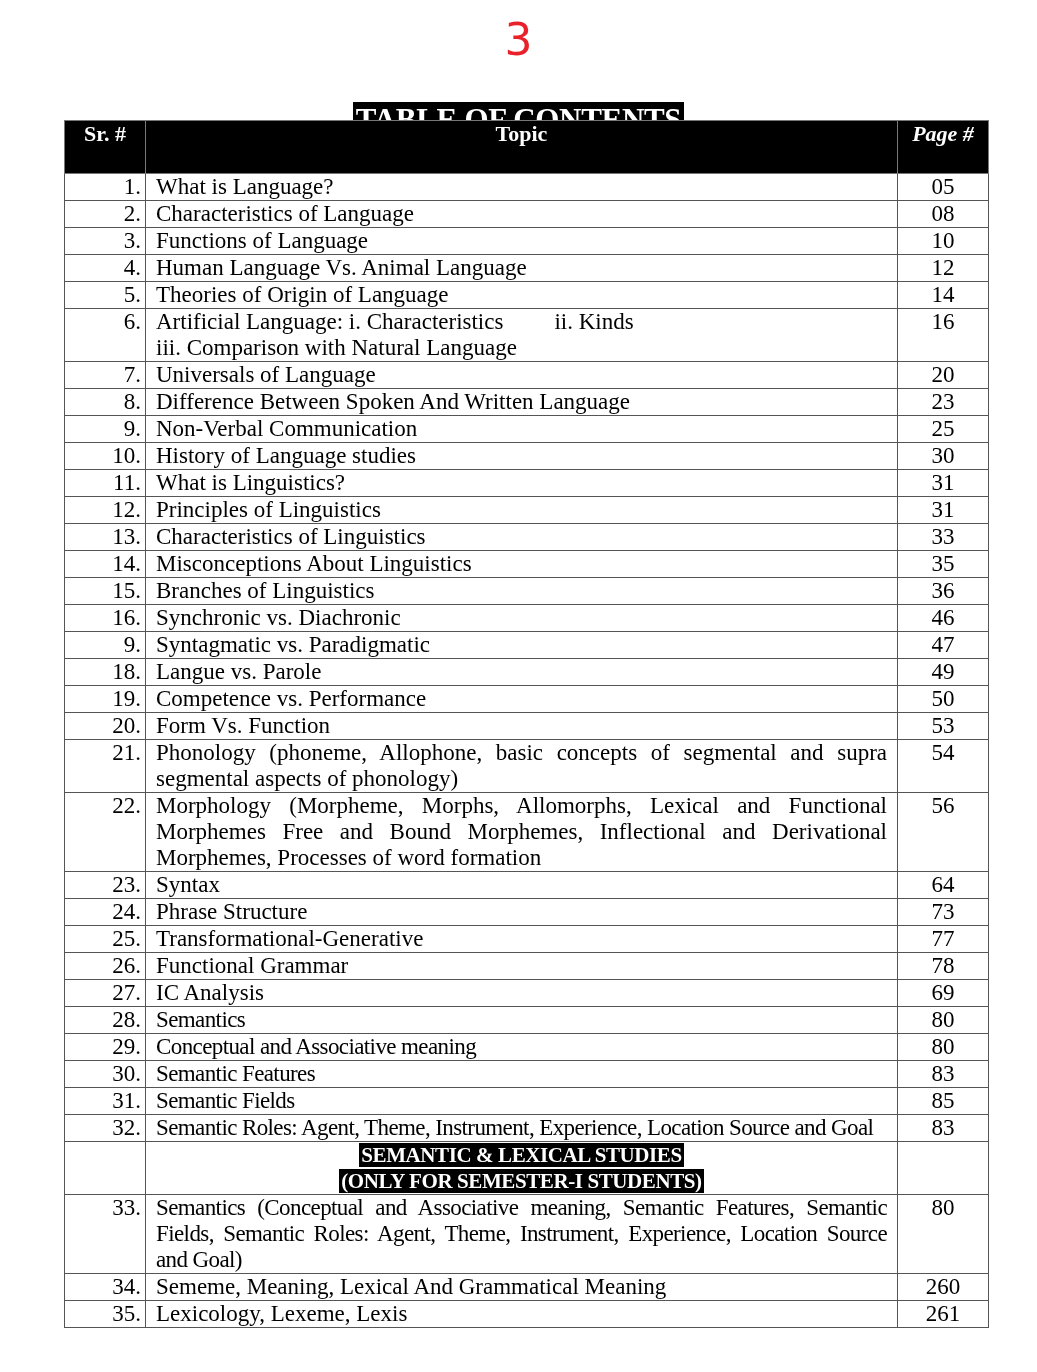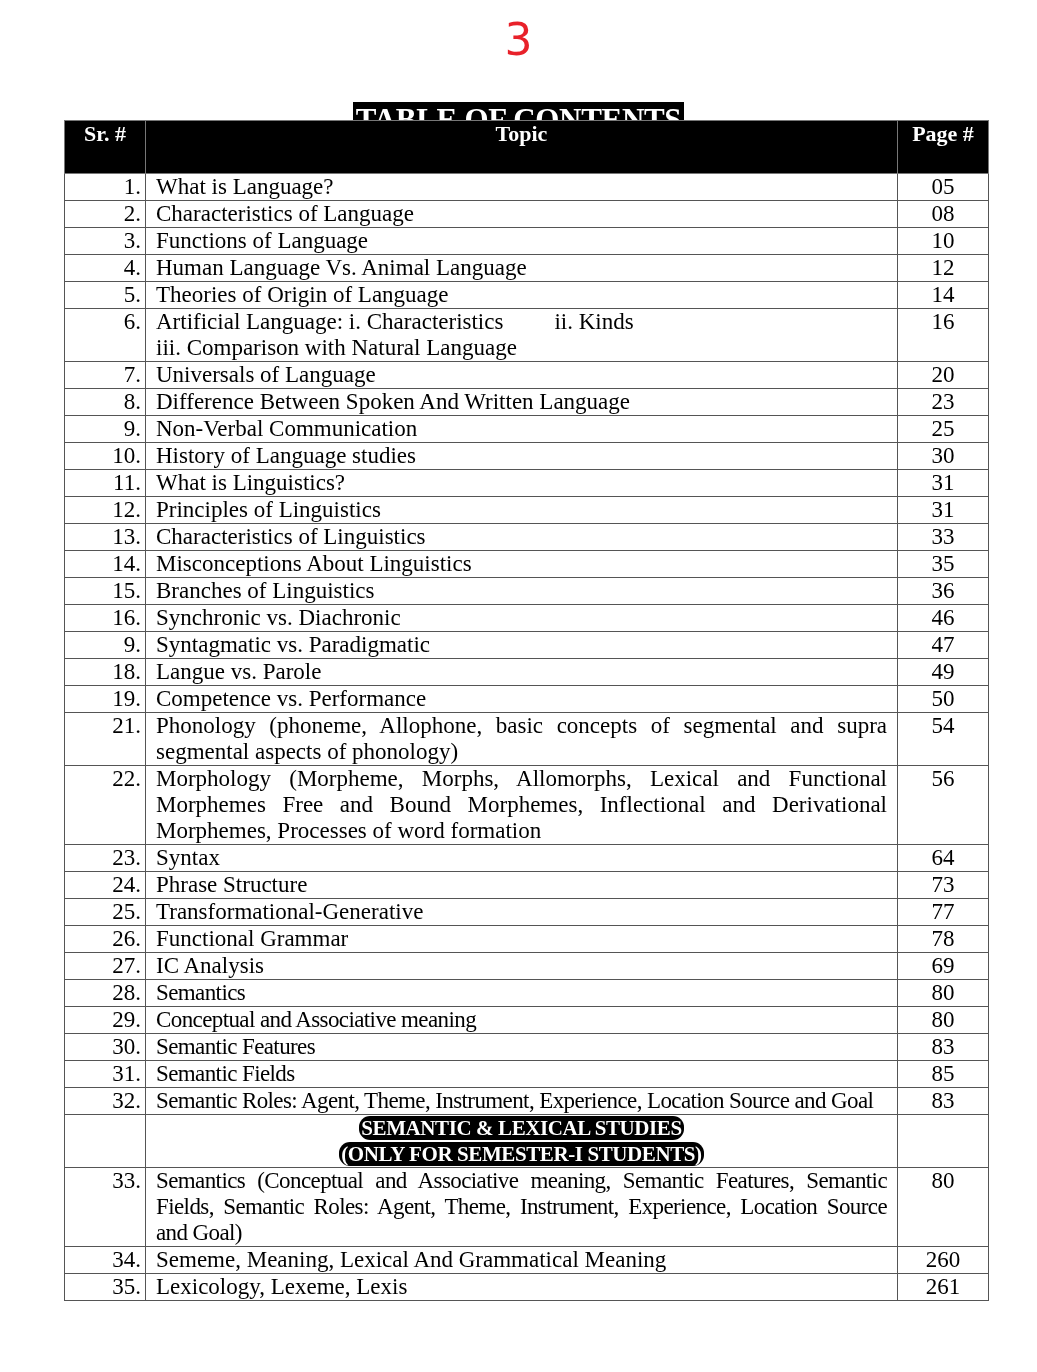--- a/index.html
+++ b/index.html
@@ -10,23 +10,23 @@
     table.toc { position: absolute; top: 120px; left: 64px; width: 924px; border-collapse: collapse; table-layout: fixed; }
     table.toc td, table.toc th { border: 1px solid #555; padding: 0; vertical-align: top; font-size: 23px; line-height: 26px; }
     table.toc th { background: #000; color: #fff; font-weight: bold; font-size: 22px; line-height: 26px; height: 52px; border-color: #777; }
     col.c1 { width: 81px; } col.c2 { width: 752px; } col.c3 { width: 91px; }
     .sr { text-align: right; padding-right: 4px !important; }
     .topic { padding-left: 10px !important; padding-right: 10px !important; text-align: left; }
     .topic.justify { text-align: justify; }
     .pg { text-align: center; }
     th.sr-h { text-align: center; }
     th.topic-h { text-align: center; }
-    th.pg-h { text-align: center; line-height: 24px; }
+    th.pg-h { text-align: center; line-height: 24px; font-style: italic; }
     .section-cell { text-align: center; }
-    .section-label { display: inline-block; background: #000; color: #fff; font-weight: bold; font-size: 21px; line-height: 24px; padding: 0 2px; letter-spacing: -0.4px; border-radius: 11px; }
+    .section-label { display: inline-block; background: #000; color: #fff; font-weight: bold; font-size: 21px; line-height: 24px; padding: 0 2px; letter-spacing: -0.4px; }
     .condensed { letter-spacing: -0.6px; }
   </style>
 </head>
 <body>
 
 <div class="page-number">3</div>
 <div class="title-wrap">
   <span class="title">TABLE OF CONTENTS</span>
 </div>
 
@@ -133,20 +133,25 @@
         <td class="sr">18.</td>
         <td class="topic">Langue vs. Parole</td>
         <td class="pg">49</td>
       </tr>
       <tr>
         <td class="sr">19.</td>
         <td class="topic">Competence vs. Performance</td>
         <td class="pg">50</td>
       </tr>
       <tr>
+        <td class="sr">20.</td>
+        <td class="topic">Form Vs. Function</td>
+        <td class="pg">53</td>
+      </tr>
+      <tr>
         <td class="sr">21.</td>
         <td class="topic justify">Phonology (phoneme, Allophone, basic concepts of segmental and supra segmental aspects of phonology)</td>
         <td class="pg">54</td>
       </tr>
       <tr>
         <td class="sr">22.</td>
         <td class="topic justify">Morphology (Morpheme, Morphs, Allomorphs, Lexical and Functional Morphemes Free and Bound Morphemes, Inflectional and Derivational Morphemes, Processes of word formation</td>
         <td class="pg">56</td>
       </tr>
       <tr>

